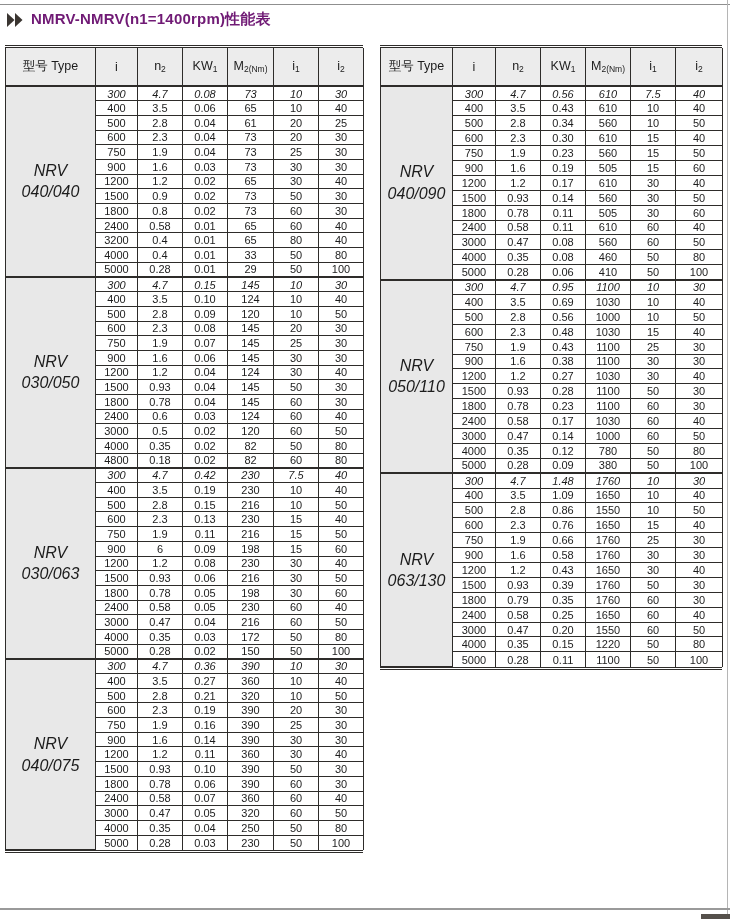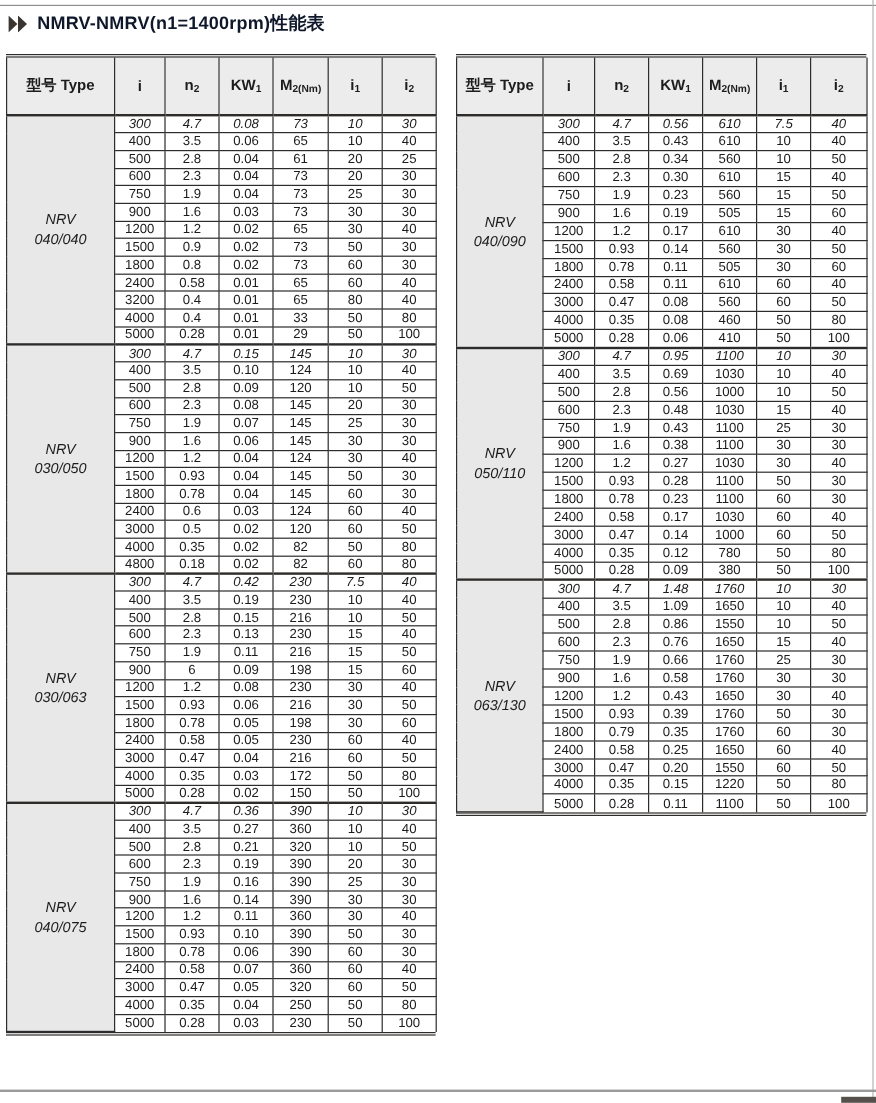--- a/index.html
+++ b/index.html
@@ -18,52 +18,52 @@
   }
   
   .frame-top{position:absolute;left:0;top:4px;width:730px;height:1px;background:var(--frame);}
   .frame-right{position:absolute;left:727px;top:0;width:1px;height:919px;background:#b5b5b5;}
   .frame-bottom{position:absolute;left:0;top:908px;width:730px;height:2px;background:#9a9a9a;}
   .corner-mark{position:absolute;left:701px;top:914px;width:29px;height:5px;background:#55504b;}
 
   
   .title-bar{position:absolute;left:7px;top:10px;display:flex;align-items:center;gap:7px;}
   .title-icon{width:17px;height:14px;display:block;}
-  .title-text{font-size:15px;font-weight:bold;color:#0f172a;letter-spacing:.2px;}
+  .title-text{font-size:15px;font-weight:bold;color:#701a75;letter-spacing:.2px;}
 
   
   .tbl-wrap{
     position:absolute;
     border-top:3px double var(--border);
     border-bottom:3px double var(--border);
     background:#fff;
   }
   .tbl-wrap.left{left:5px;top:45px;width:358px;}
   .tbl-wrap.right{left:380px;top:45px;width:342px;}
   table{border-collapse:collapse;table-layout:fixed;width:100%;}
   th,td{
     border:1px solid var(--border);
     text-align:center;vertical-align:middle;
     padding:0;overflow:hidden;white-space:nowrap;
   }
   th{
-    height:48px;background:var(--header-bg);
-    font-weight:bold;font-size:12.5px;
+    height:38px;background:var(--header-bg);
+    font-weight:normal;font-size:12.5px;
     border-top:none;border-bottom:2px solid var(--border);
   }
   th .sub,td .sub{font-size:8.5px;vertical-align:-2px;}
   td{font-size:11px;}
   .tbl-wrap.left td{height:14.7px;}
   .tbl-wrap.right td{height:14.9px;}
   tbody tr:last-child td{border-bottom:none;}
   th:first-child,td:first-child{border-left:1px solid var(--border);}
   tr.group-start td{border-top:2px solid var(--border);font-style:italic;}
   td.model-cell{
     background:var(--label-bg);
-    font-size:12px;line-height:1.35;
+    font-size:16px;line-height:1.35;
   }
   
   .tbl-wrap.left th:nth-child(1){width:90px;}
   .tbl-wrap.left th:nth-child(2){width:42px;}
   .tbl-wrap.left th:nth-child(n+3){width:45px;}
   .tbl-wrap.left th:nth-child(5){width:46px;}
   .tbl-wrap.right th:nth-child(1){width:72px;}
   .tbl-wrap.right th:nth-child(2){width:43px;}
   .tbl-wrap.right th:nth-child(n+3){width:45px;}
   .tbl-wrap.right th:nth-child(7){width:47px;}

